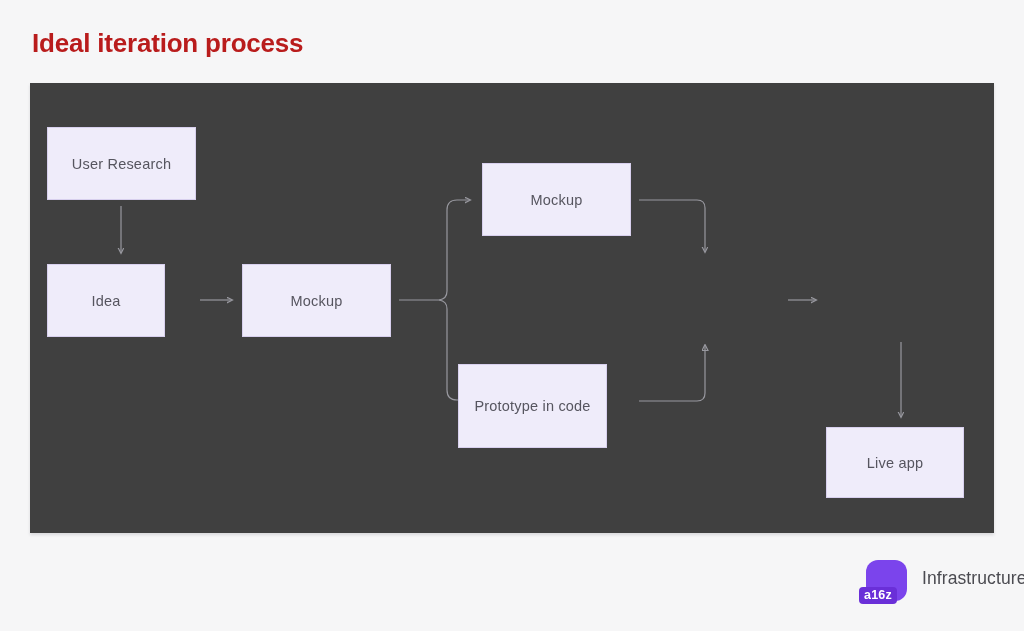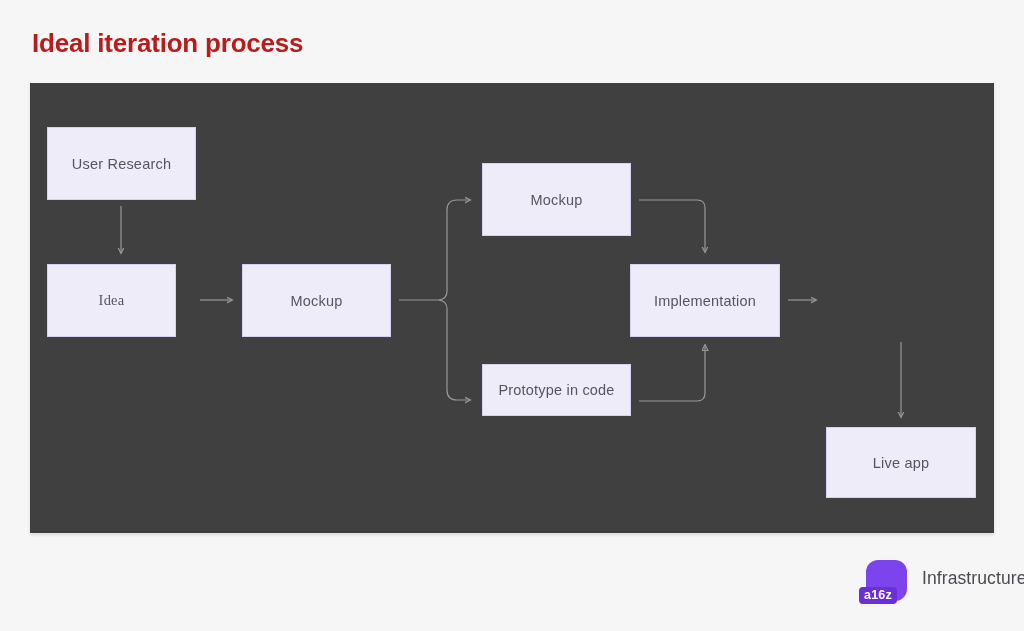--- a/index.html
+++ b/index.html
@@ -30,27 +30,27 @@
     background: #efecfa;
     border: 1px solid #d8d0ee;
     display: flex;
     align-items: center;
     justify-content: center;
     font-size: 14.5px;
     color: #56555f;
     letter-spacing: 0.2px;
   }
   .n-user-research  { left: 17px;  top: 44px;  width: 149px; height: 73px; }
-  .n-idea           { left: 17px;  top: 181px; width: 129px; height: 73px; font-family: Liberation Serif, serif; }
+  .n-idea           { left: 17px;  top: 181px; width: 118px; height: 73px; }
   .n-mockup-1       { left: 212px; top: 181px; width: 149px; height: 73px; }
   .n-mockup-2       { left: 452px; top: 80px;  width: 149px; height: 73px; }
-  .n-prototype      { left: 452px; top: 281px; width: 149px; height: 52px; }
+  .n-prototype      { left: 428px; top: 281px; width: 149px; height: 84px; }
   .n-implementation { left: 600px; top: 181px; width: 150px; height: 73px; }
   .n-qa             { left: 796px; top: 182px; width: 150px; height: 71px; }
-  .n-live-app       { left: 796px; top: 344px; width: 150px; height: 71px; }
+  .n-live-app       { left: 796px; top: 344px; width: 138px; height: 71px; }
   .edges-svg {
     position: absolute;
     left: 0; top: 0;
     width: 964px; height: 450px;
     pointer-events: none;
   }
   .edges-svg path {
     fill: none;
     stroke: #98989f;
     stroke-width: 1.2;
@@ -118,23 +118,20 @@
   </div>
   <div class="node n-mockup-1">
     <span>Mockup</span>
   </div>
   <div class="node n-mockup-2">
     <span>Mockup</span>
   </div>
   <div class="node n-prototype">
     <span>Prototype in code</span>
   </div>
-  <div class="node n-implementation">
-    <span>Implementation</span>
-  </div>
   <div class="node n-live-app">
     <span>Live app</span>
   </div>
 
 </div>
 
 <div class="brand">
   <div class="brand-mark">
     <span class="brand-tag">a16z</span>
   </div>

